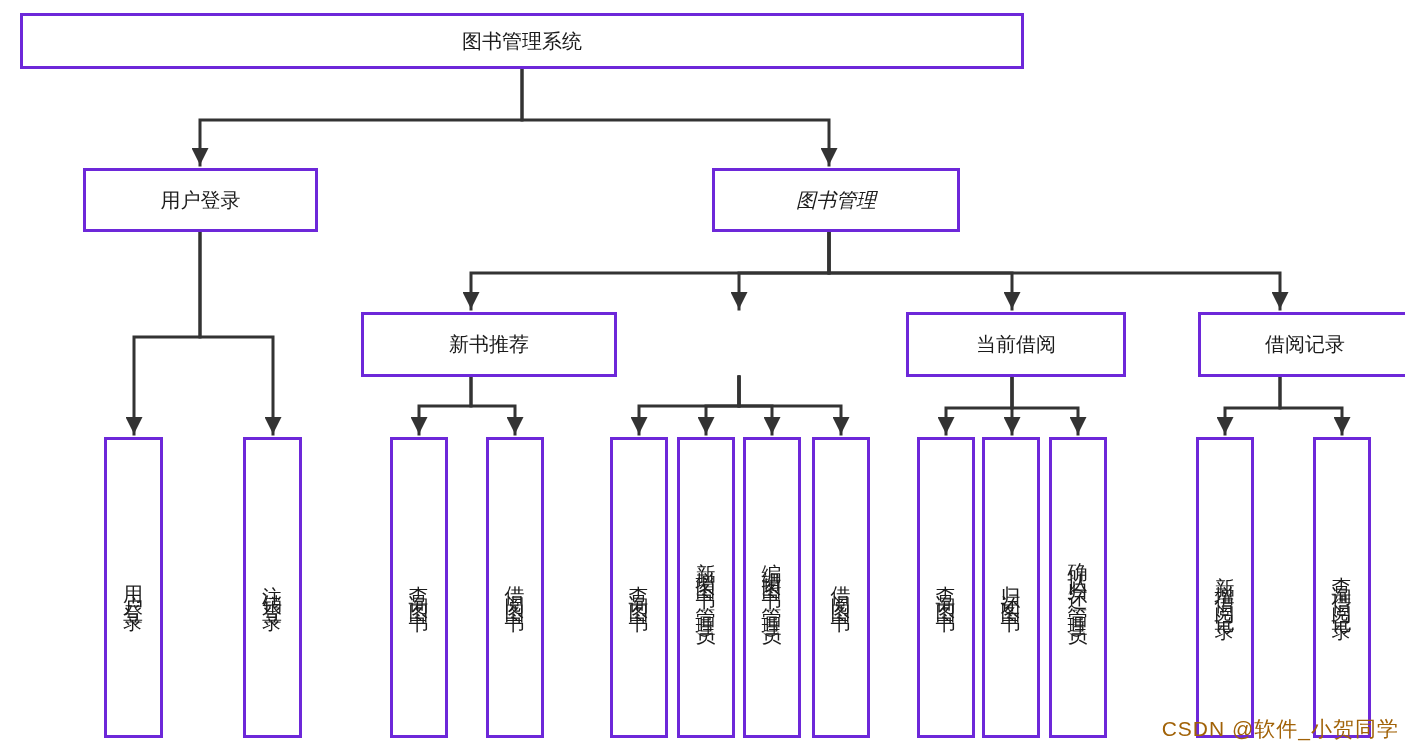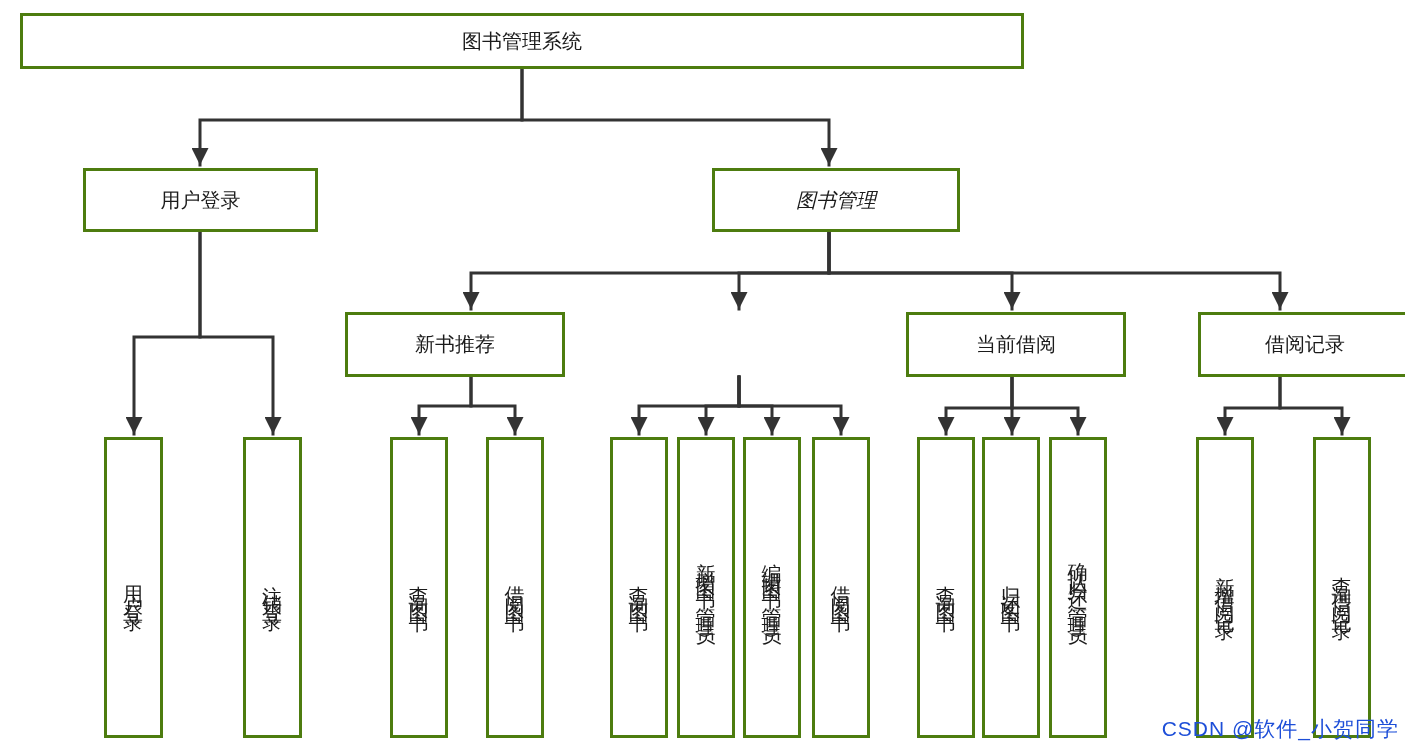--- a/index.html
+++ b/index.html
@@ -24,21 +24,21 @@
   }
   #connectors path.link {
     fill: none;
     stroke: #333333;
     stroke-width: 3;
     stroke-linecap: square;
   }
   .box {
     position: absolute;
     background: #ffffff;
-    border: 3px solid #4d7c0f;
+    border: 3px solid #6d28d9;
     box-sizing: border-box;
     display: flex;
     align-items: center;
     justify-content: center;
     color: #1b1b1b;
     font-size: 20px;
     white-space: nowrap;
   }
   .root-box  { left: 20px;  top: 13px;  width: 1004px; height: 56px; }
   .lvl2      { top: 168px; height: 64px; }
@@ -50,21 +50,21 @@
     letter-spacing: 9px;
     line-height: 1.1;
     font-size: 20px;
     white-space: nowrap;
   }
   #watermark {
     position: absolute;
     right: 6px;
     bottom: 4px;
     font-size: 21px;
-    color: #1d4ed8;
+    color: #a16207;
     letter-spacing: 1px;
     z-index: 5;
   }
 </style>
 </head>
 <body>
 
 <div id="diagram">
 
   <svg id="connectors" viewBox="0 0 1405 747" xmlns="http://www.w3.org/2000/svg">
@@ -105,21 +105,21 @@
     <span>图书管理系统</span>
   </div>
 
   <div class="box lvl2" style="left:83px; width:235px;">
     <span>用户登录</span>
   </div>
   <div class="box lvl2" style="left:712px; width:248px;font-style:italic;">
     <span>图书管理</span>
   </div>
 
-  <div class="box lvl3" style="left:345px; width:220px;justify-content:center;">
+  <div class="box lvl3" style="left:361px; width:256px;justify-content:center;">
     <span>新书推荐</span>
   </div>
   <div class="box lvl3" style="left:906px; width:220px;">
     <span>当前借阅</span>
   </div>
   <div class="box lvl3" style="left:1198px; width:214px;">
     <span>借阅记录</span>
   </div>
 
   <div class="box leaf" style="left:104px; width:59px;">

